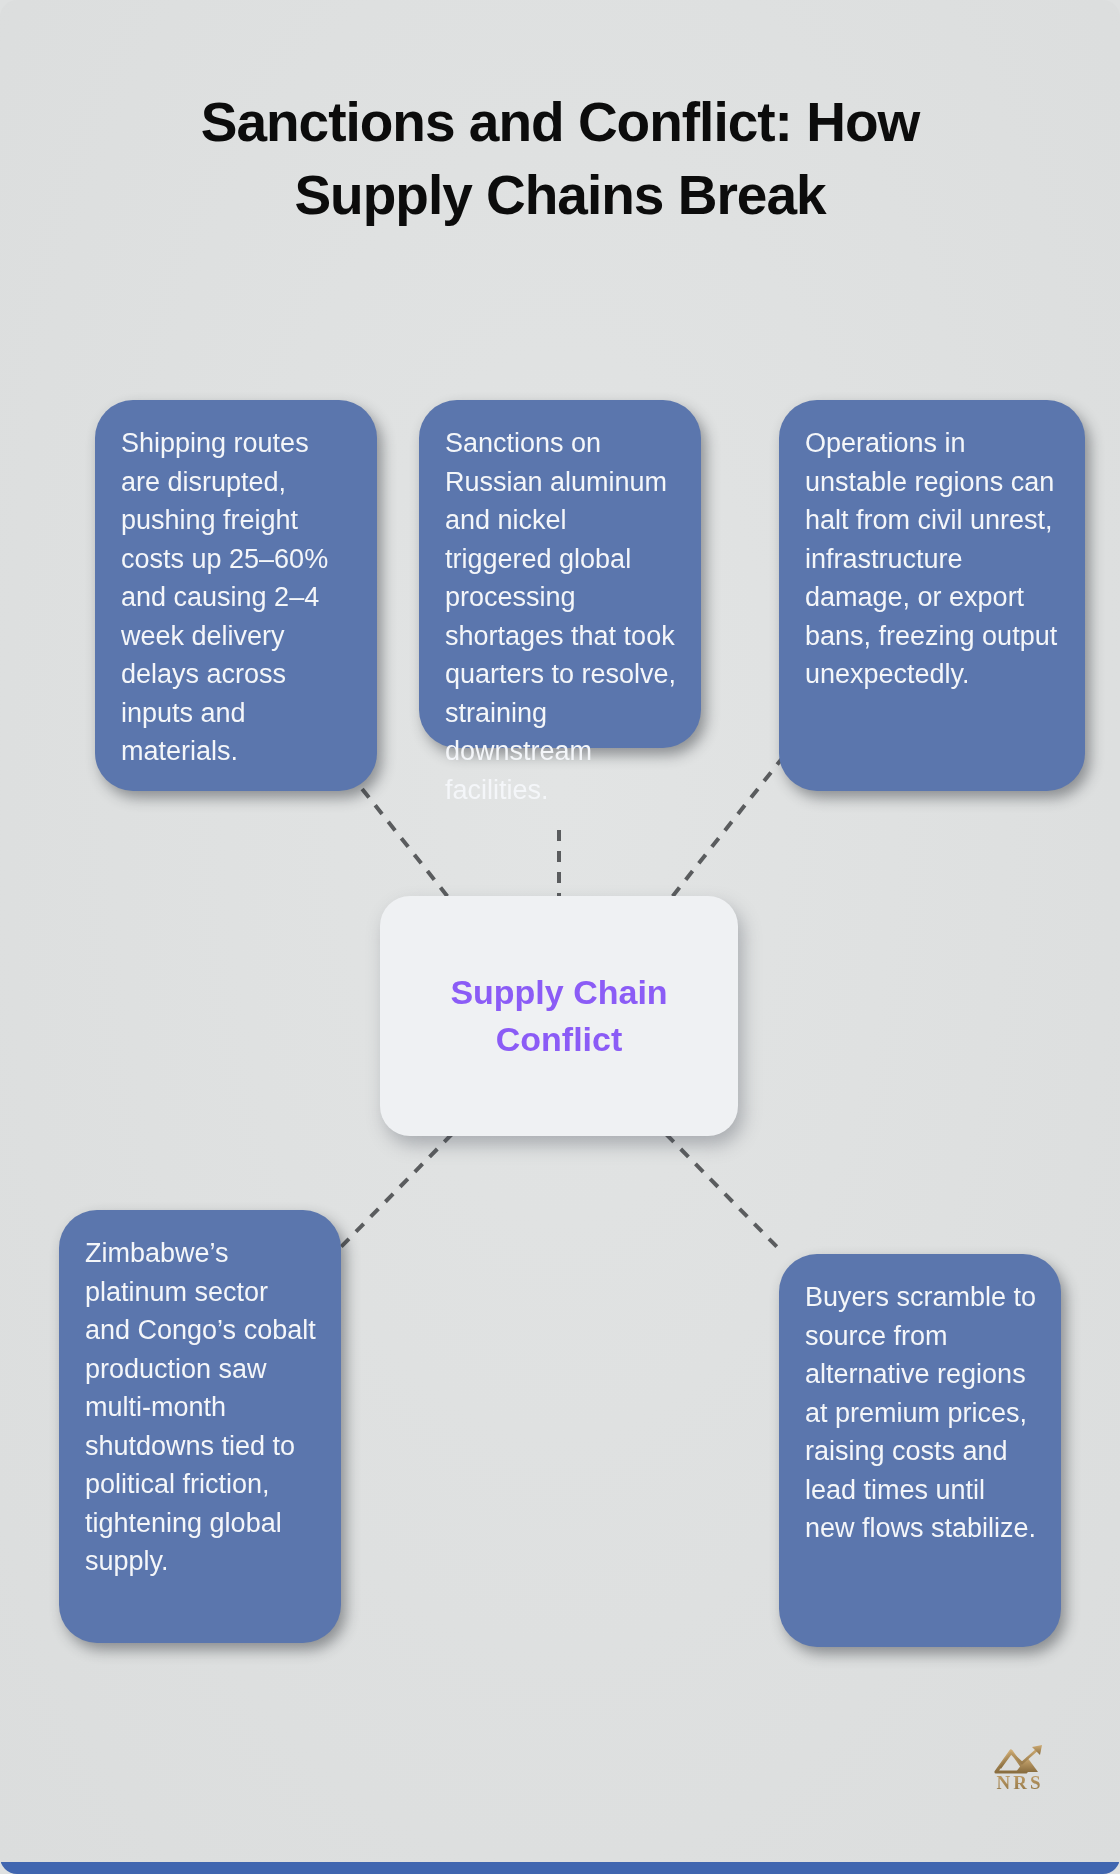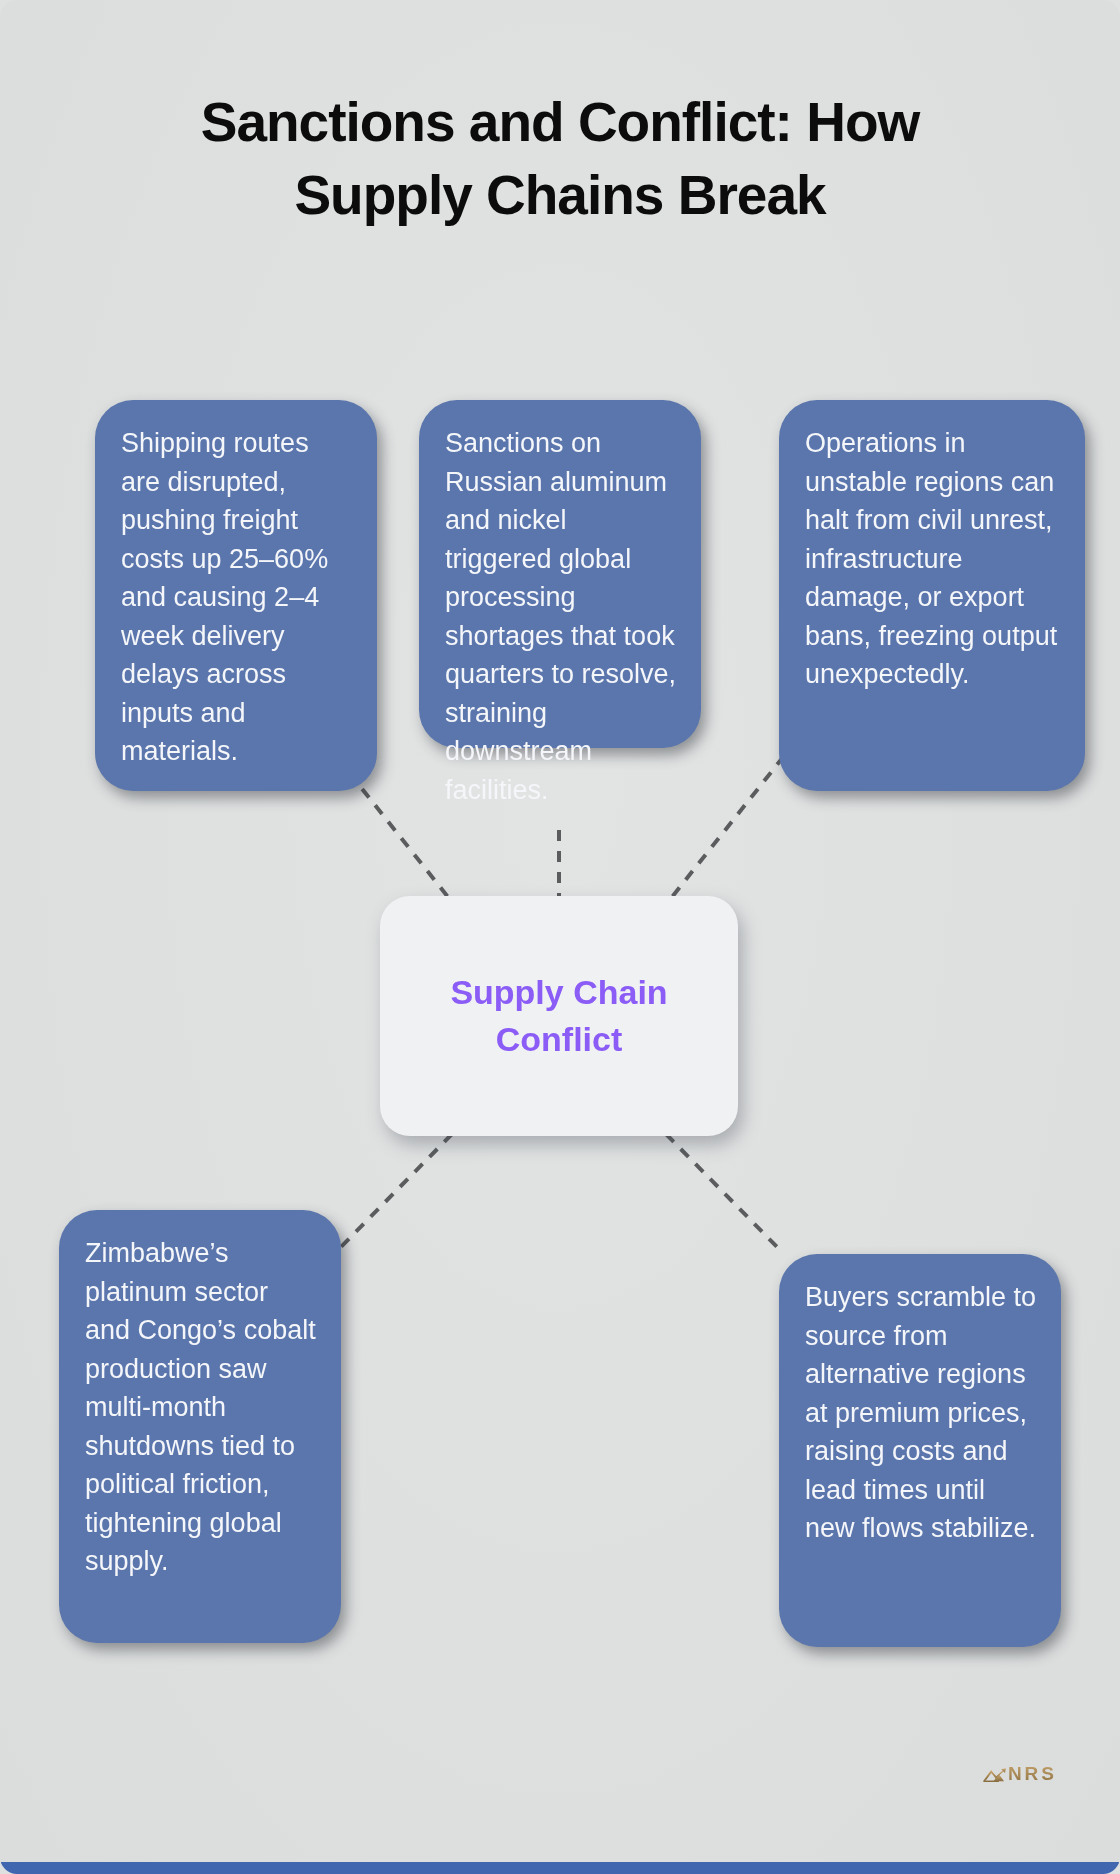--- a/index.html
+++ b/index.html
@@ -63,21 +63,23 @@
     color: #8b5cf6;
     font-size: 34px;
     font-weight: 800;
     line-height: 47px;
   }
   .logo {
     position: absolute;
     left: 983px; top: 1744px;
     width: 74px; height: 62px;
     display: flex;
+    flex-direction: column;
     align-items: center;
+    font-family: Liberation Serif, serif;
   }
   .logo-text {
     font-size: 19px;
     font-weight: 700;
     letter-spacing: 3px;
     color: #a5854f;
     background: linear-gradient(180deg, #c5a26b 0%, #8e7243 100%);
     -webkit-background-clip: text;
     background-clip: text;
     -webkit-text-fill-color: transparent;

